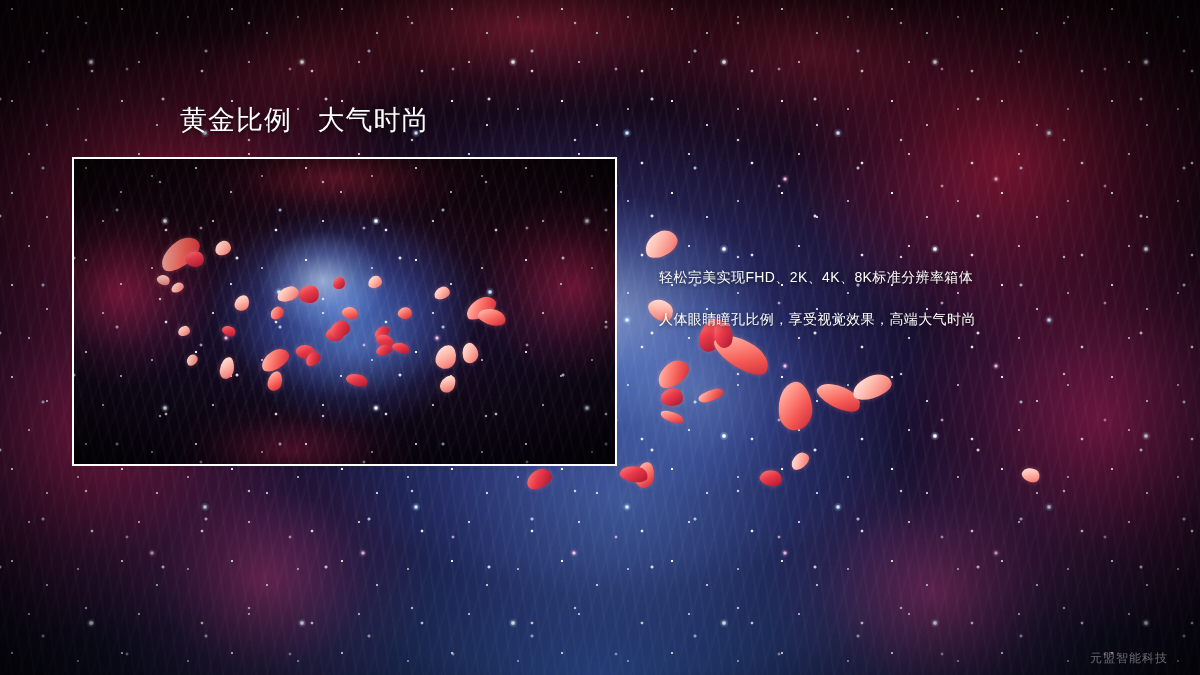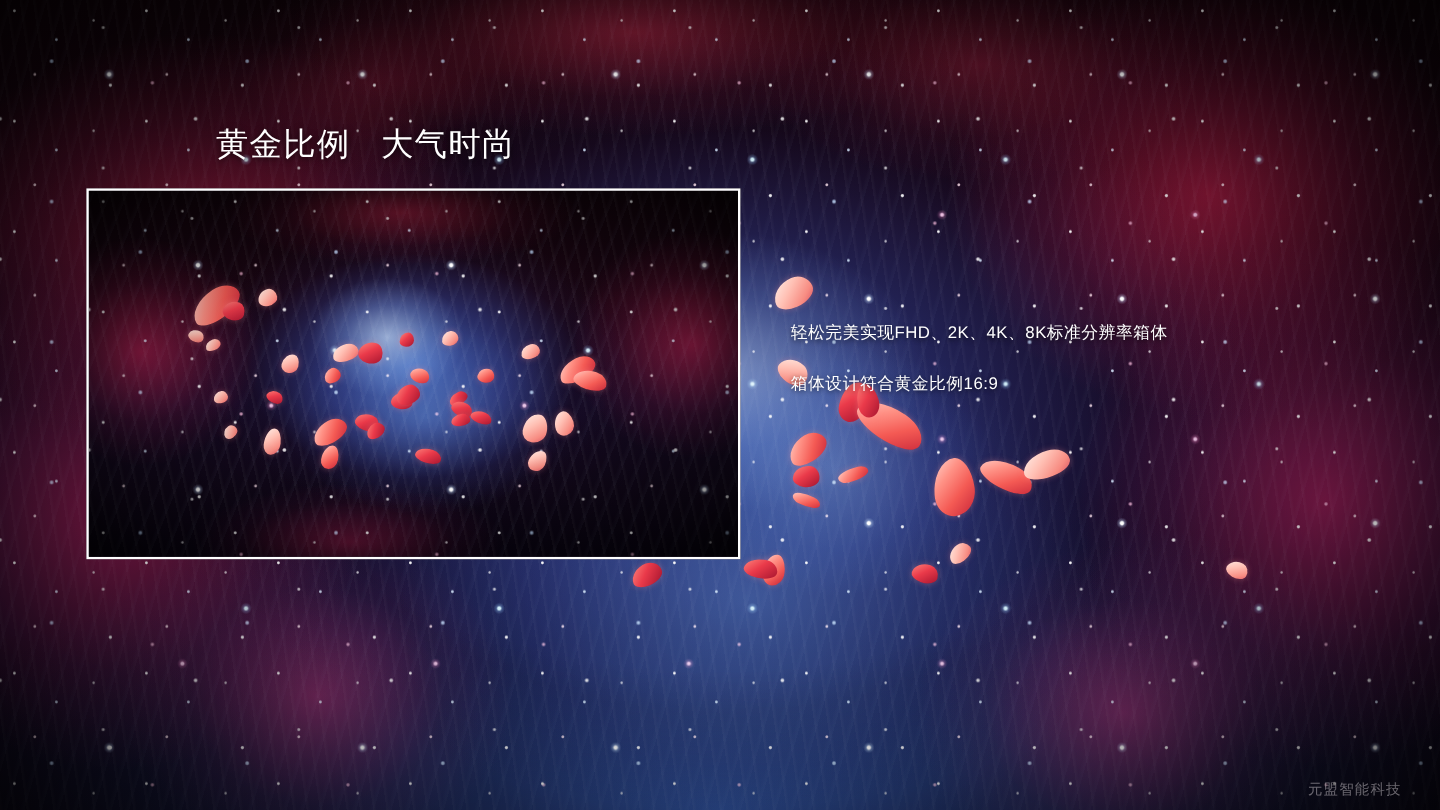--- a/index.html
+++ b/index.html
@@ -301,18 +301,18 @@
       <div class="petal pale" style="left:146px; top:198px; width:14px; height:22px; transform:rotate(6deg);"></div>
 
       <div class="fi-layer fi-vig"></div>
     </div>
   </div>
 
   <div class="slide-title">黄金比例   大气时尚</div>
 
   <div class="body-copy">
     <div class="body-line">轻松完美实现FHD、2K、4K、8K标准分辨率箱体</div>
-    <div class="body-line">箱体设计符合黄金比例16:9</div>
+    <div class="body-line">人体眼睛瞳孔比例，享受视觉效果，高端大气时尚</div>
   </div>
 
   <div class="watermark">元盟智能科技</div>
 
 </div>
 
 </body></html>

